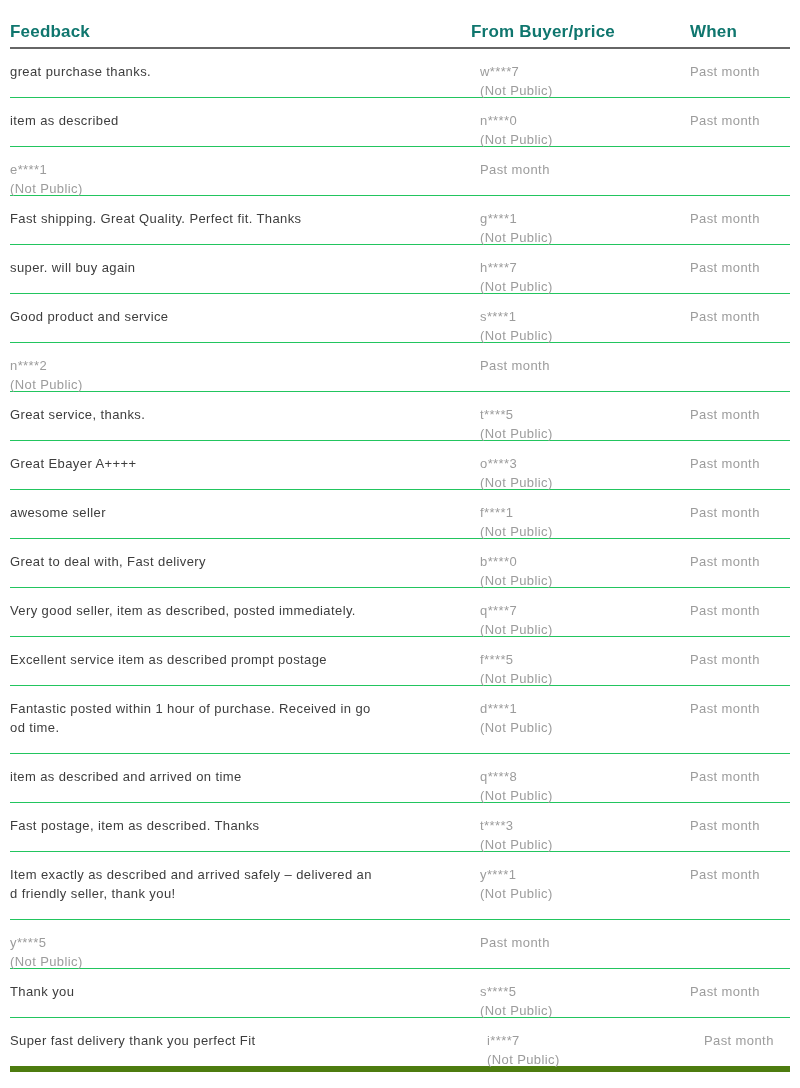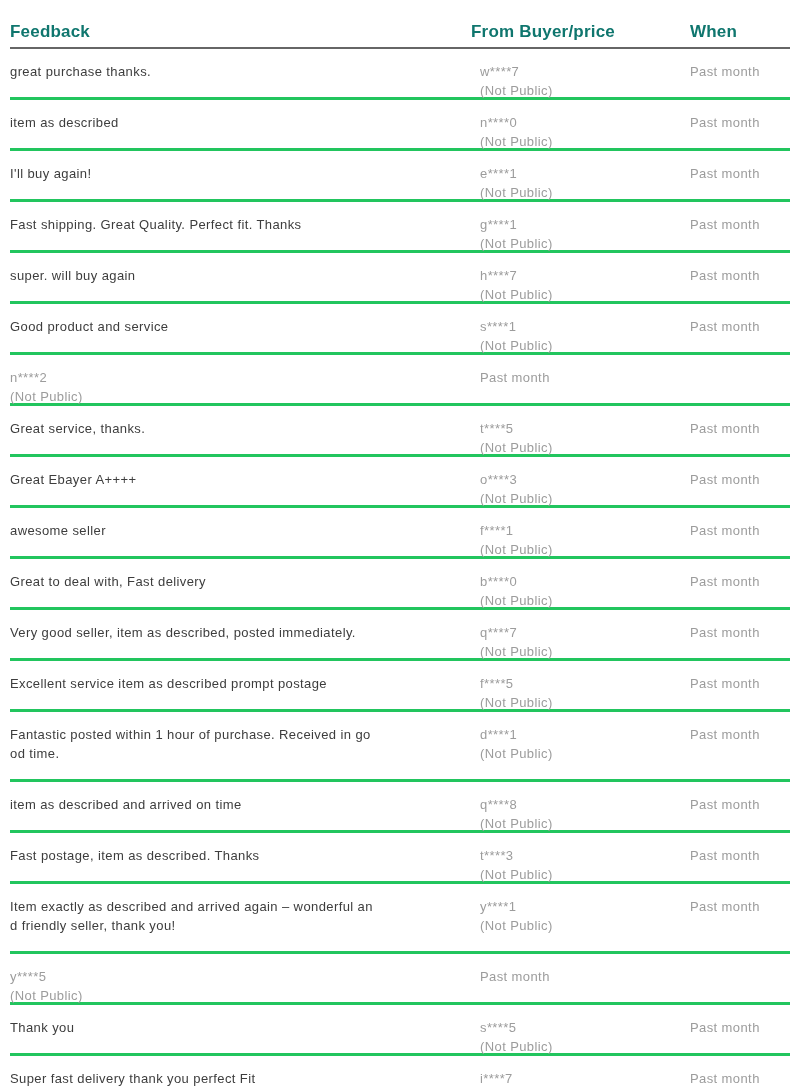--- a/index.html
+++ b/index.html
@@ -41,24 +41,25 @@
   .th-when .th-inner {
     display: inline-block;
     width: 70px;
     text-align: left;
   }
   
   .tr {
     display: grid;
     grid-template-columns: 470px 210px 100px;
     padding: 13px 0 16px 0;
-    border-bottom: 3px solid #22c55e;
+    border-bottom: 1px solid #22c55e;
   }
   .tr:last-child {
-    border-bottom: 4px solid #4d7c0f;
+    border-bottom: 6px solid #4d7c0f;
+    gap: 7px;
   }
   .td {
     font-size: 13px;
     letter-spacing: 0.4px;
     line-height: 19px;
   }
   .td-feedback {
     color: #3d3d3d;
     white-space: pre-line;
     padding-right: 14px;
@@ -100,21 +101,20 @@
     <div class="tr">
       <div class="td td-feedback">item as described</div>
       <div class="td td-buyer">
         <div class="buyer-id">n****0</div>
         <div class="buyer-note">(Not Public)</div>
       </div>
       <div class="td td-when">Past month</div>
     </div>
 
     <div class="tr">
-      <div class="td td-feedback">I'll buy again!</div>
       <div class="td td-buyer">
         <div class="buyer-id">e****1</div>
         <div class="buyer-note">(Not Public)</div>
       </div>
       <div class="td td-when">Past month</div>
     </div>
 
     <div class="tr">
       <div class="td td-feedback">Fast shipping. Great Quality. Perfect fit. Thanks</div>
       <div class="td td-buyer">
@@ -226,21 +226,21 @@
     <div class="tr">
       <div class="td td-feedback">Fast postage, item as described. Thanks</div>
       <div class="td td-buyer">
         <div class="buyer-id">t****3</div>
         <div class="buyer-note">(Not Public)</div>
       </div>
       <div class="td td-when">Past month</div>
     </div>
 
     <div class="tr">
-      <div class="td td-feedback">Item exactly as described and arrived again – wonderful an
+      <div class="td td-feedback">Item exactly as described and arrived safely – delivered an
 d friendly seller, thank you!</div>
       <div class="td td-buyer">
         <div class="buyer-id">y****1</div>
         <div class="buyer-note">(Not Public)</div>
       </div>
       <div class="td td-when">Past month</div>
     </div>
 
     <div class="tr">
       <div class="td td-buyer">

